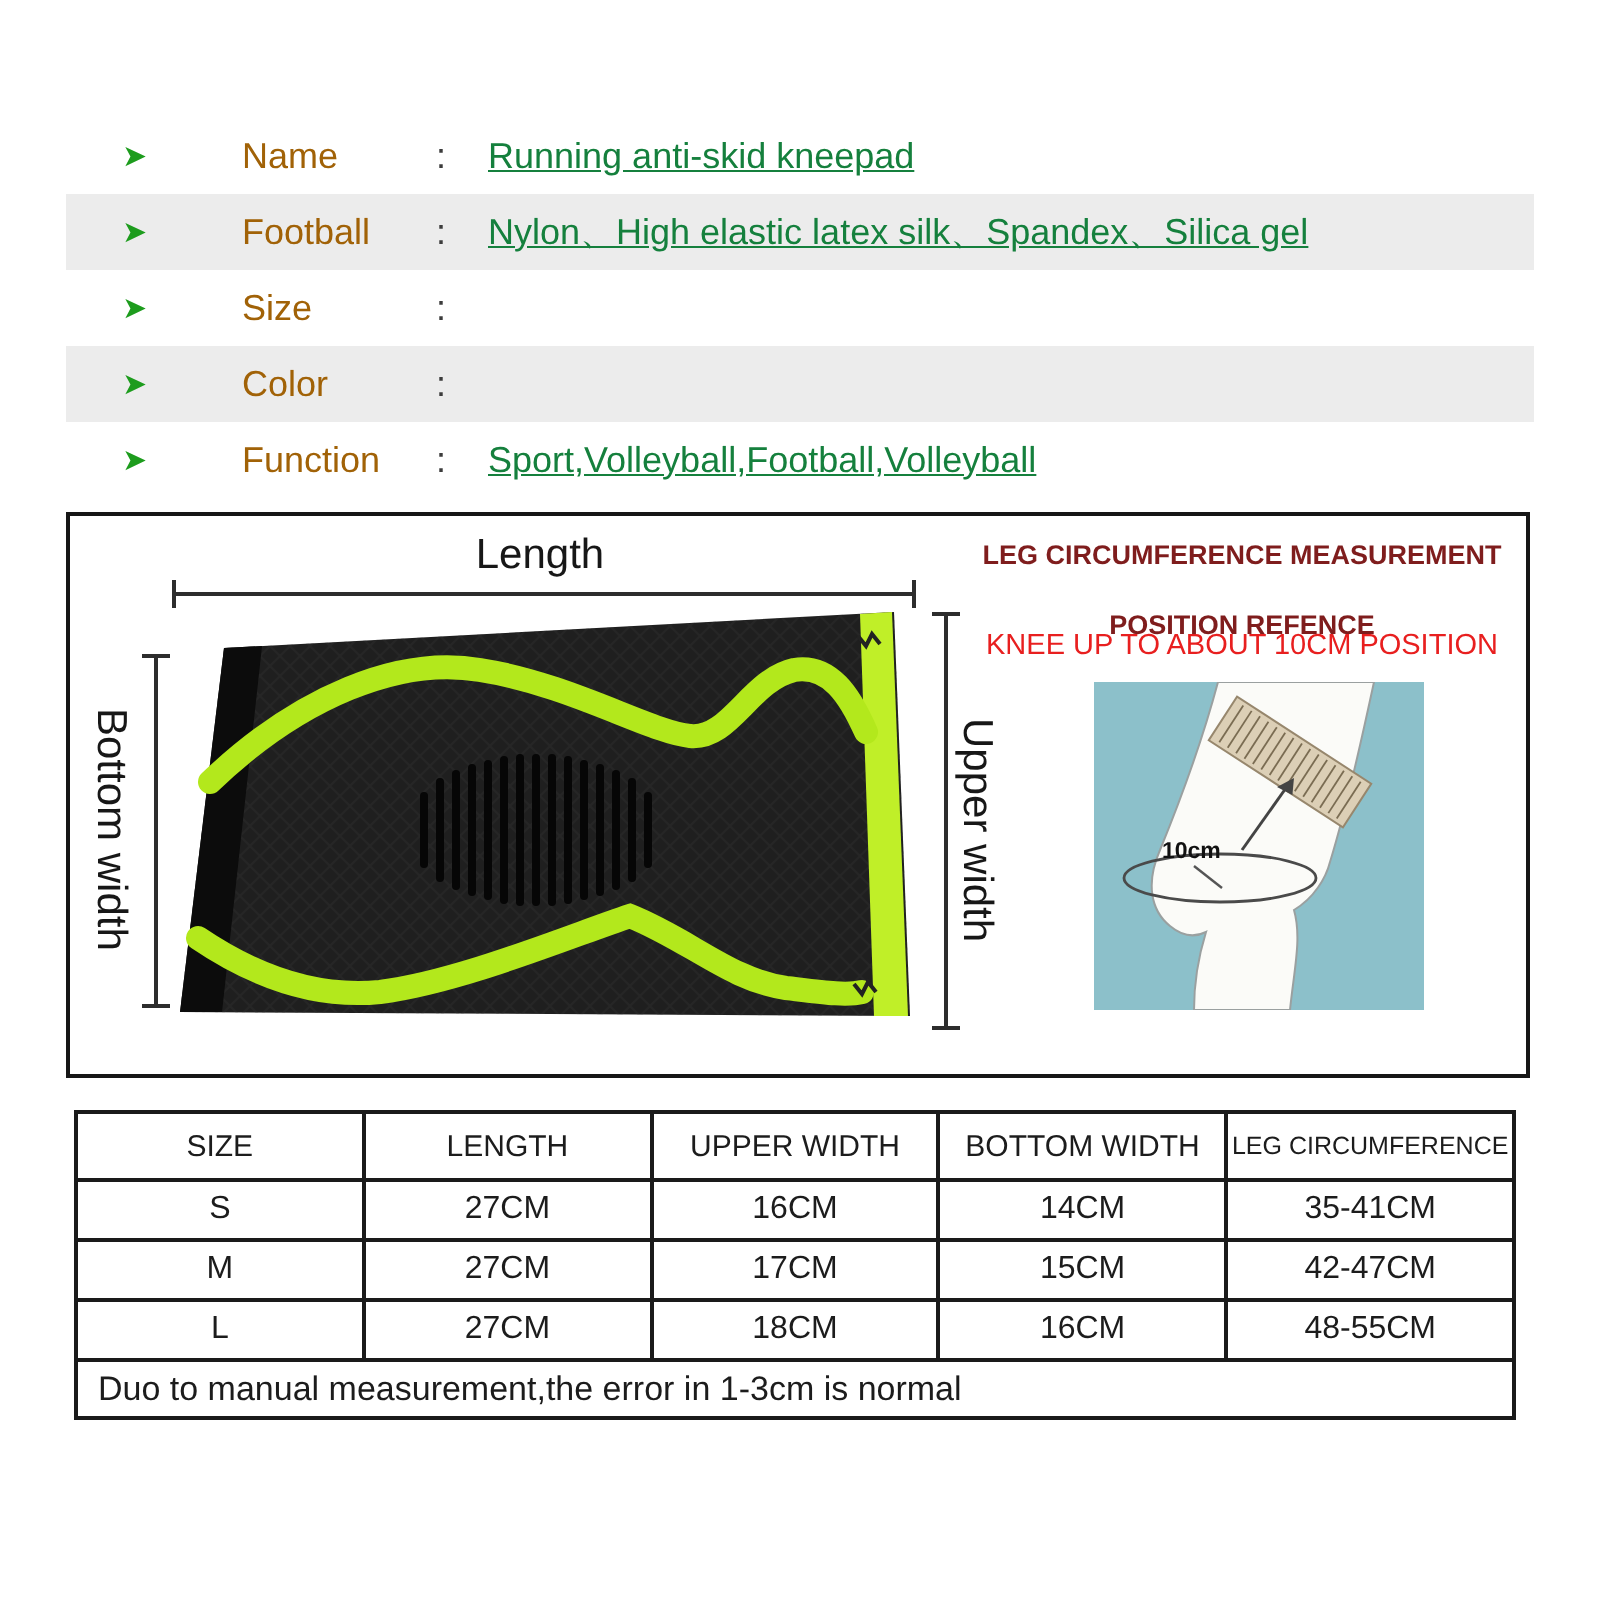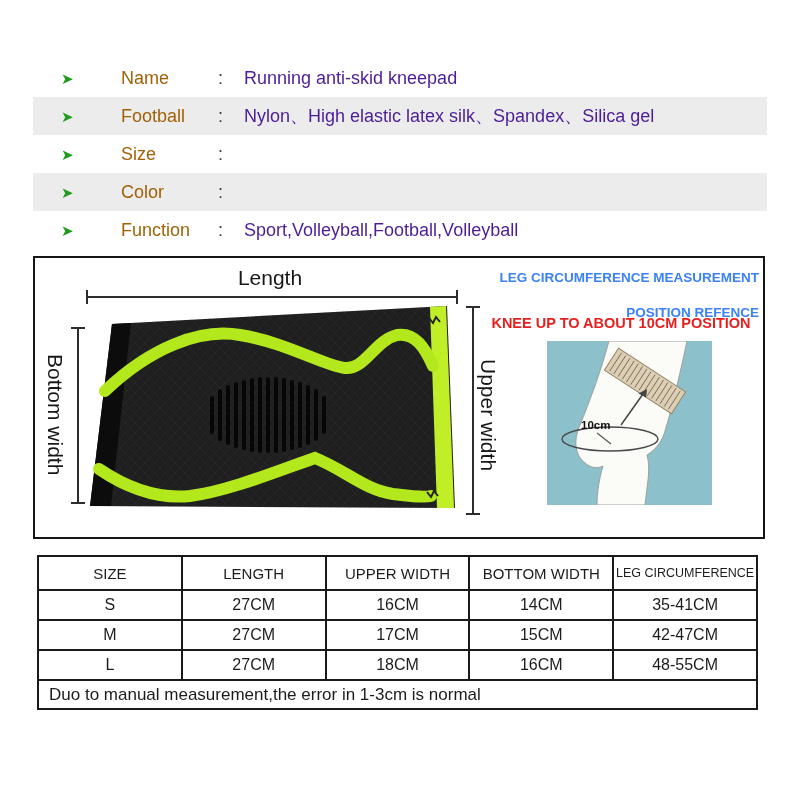--- a/index.html
+++ b/index.html
@@ -7,31 +7,31 @@
     position:relative;width:800px;height:800px;background:#ffffff;
     font-family:"Liberation Sans","DejaVu Sans",sans-serif;color:#3a3a3a;overflow:hidden;
   }
   
   #spec-list{position:absolute;left:33px;top:59px;width:734px;}
   .spec-row{display:grid;grid-template-columns:88px 97px 26px 1fr;align-items:center;height:38px;font-size:18px;}
   .spec-row.shaded{background:#ececec;}
   .spec-bullet{padding-left:28px;font-size:15px;line-height:1;}
   .spec-label{color:#a16207;}
   .spec-sep{color:#3c3c3c;}
-  .spec-value{color:#4c1d95;}
+  .spec-value{color:#15803d;text-decoration:underline;}
   
   #diagram-box{position:absolute;left:33px;top:256px;width:728px;height:279px;border:2px solid #161616;background:#fff;}
   #diagram-svg{position:absolute;left:0;top:0;}
   .dim-label{position:absolute;color:#171717;font-size:21px;}
   #length-label{left:135px;top:8px;width:200px;text-align:center;}
   .vertical-label{writing-mode:vertical-rl;text-orientation:mixed;text-align:center;width:34px;line-height:34px;}
   #bottom-width-label{position:absolute;left:3px;top:62px;height:190px;}
   #upper-width-label{position:absolute;left:436px;top:57px;height:200px;}
-  .panel-title{position:absolute;left:448px;width:276px;text-align:right;font-weight:bold;font-size:13.5px;color:#3b82f6;}
-  #panel-warning{position:absolute;left:448px;width:276px;text-align:center;font-weight:bold;font-size:14.5px;}
+  .panel-title{position:absolute;left:448px;width:276px;text-align:center;font-weight:bold;font-size:13.5px;color:#7f1d1d;}
+  #panel-warning{position:absolute;left:448px;width:276px;text-align:center;font-weight:normal;font-size:14.5px;}
   #leg-diagram{position:absolute;left:512px;top:83px;}
   
   #size-table{position:absolute;left:37px;top:555px;width:721px;border-collapse:collapse;table-layout:fixed;}
   #size-table td,#size-table th{border:2px solid #1a1a1a;text-align:center;font-weight:normal;color:#1c1c1c;padding:0;}
   #size-table th{height:32px;font-size:15px;}
   #size-table th.narrow{font-size:12.5px;letter-spacing:0;}
   #size-table td{height:28px;font-size:16px;}
   #size-table td.note-cell{text-align:left;padding-left:10px;font-size:17px;height:27px;}
 </style>
 </head>

